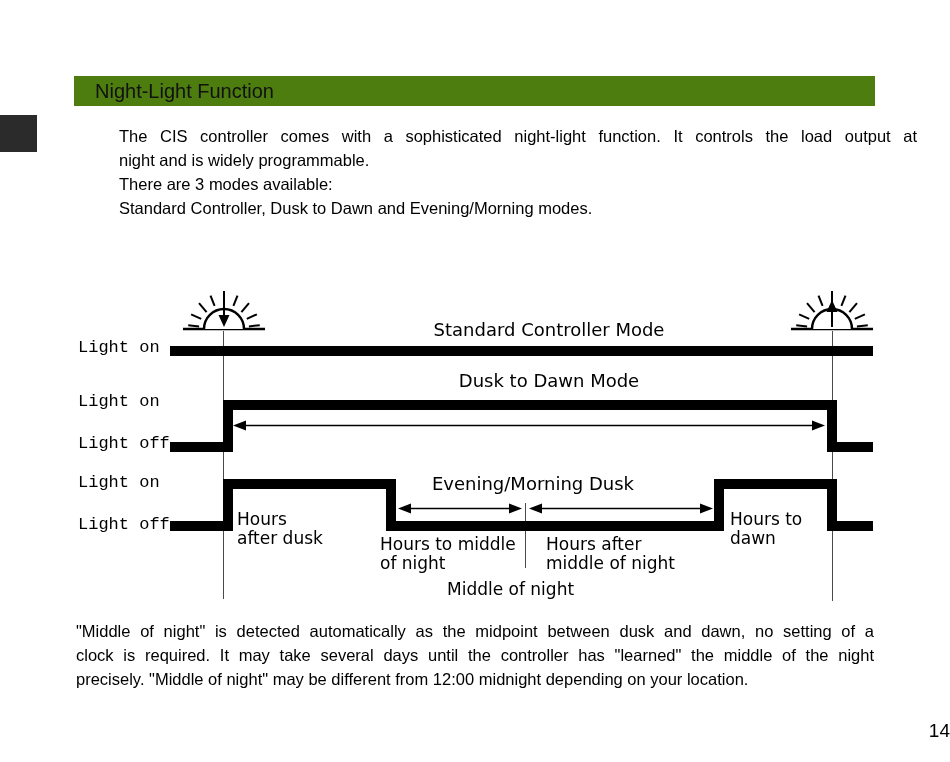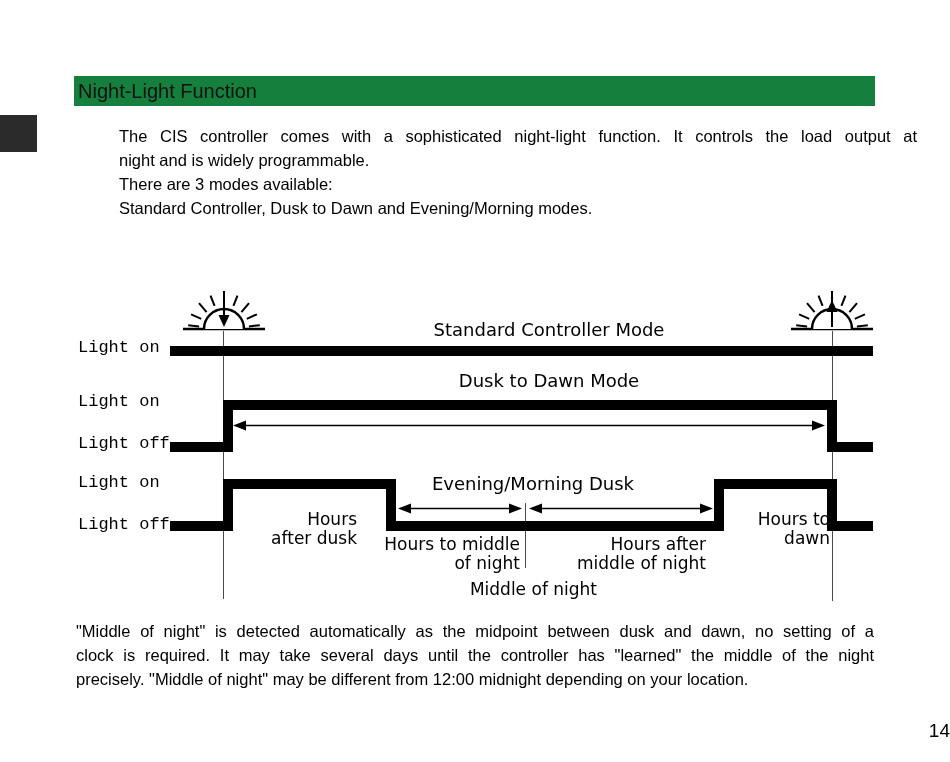--- a/index.html
+++ b/index.html
@@ -4,36 +4,36 @@
 <style>
   html,body { margin:0; padding:0; }
   body {
     width:950px; height:762px; position:relative; overflow:hidden;
     background:#ffffff; font-family:"Liberation Sans", sans-serif; color:#000;
   }
   .abs { position:absolute; }
   
   .title-bar {
     left:74px; top:76px; width:801px; height:30px;
-    background:#15803d; line-height:30px; font-size:20px; padding-left:4px;
+    background:#4d7c0f; line-height:30px; font-size:20px; padding-left:21px;
     box-sizing:border-box; color:#111;
   }
   .side-tab { left:0; top:115px; width:37px; height:37px; background:#2b2b2b; }
   
   .para { font-size:16.5px; line-height:24px; color:#000; }
   .intro { left:76px; top:124px; width:798px;margin-left:43px; }
   .footer-note { left:76px; top:619px; width:798px; }
   .jline { text-align:justify; text-align-last:justify; }
   
   .bar { position:absolute; background:#000; }
   .vline { position:absolute; width:1px; background:#4a4a4a; }
   .dglabel { position:absolute; font-family:"DejaVu Sans", sans-serif; color:#000; }
   .state-label { font-size:17px;font-family:Liberation Mono, monospace; }
   .mode-title { font-size:18px; width:300px; text-align:center; }
-  .ann { font-size:17px; line-height:19px; text-align:right; white-space:nowrap; }
+  .ann { font-size:17px; line-height:19px; text-align:left; white-space:nowrap; }
   .page-num { left:0; top:720px; width:950px; text-align:right; font-size:19px; }
   svg { display:block; }
 </style>
 </head>
 <body>
 
 <div class="abs title-bar">Night-Light Function</div>
 <div class="abs side-tab"></div>
 
 <div class="abs para intro">

